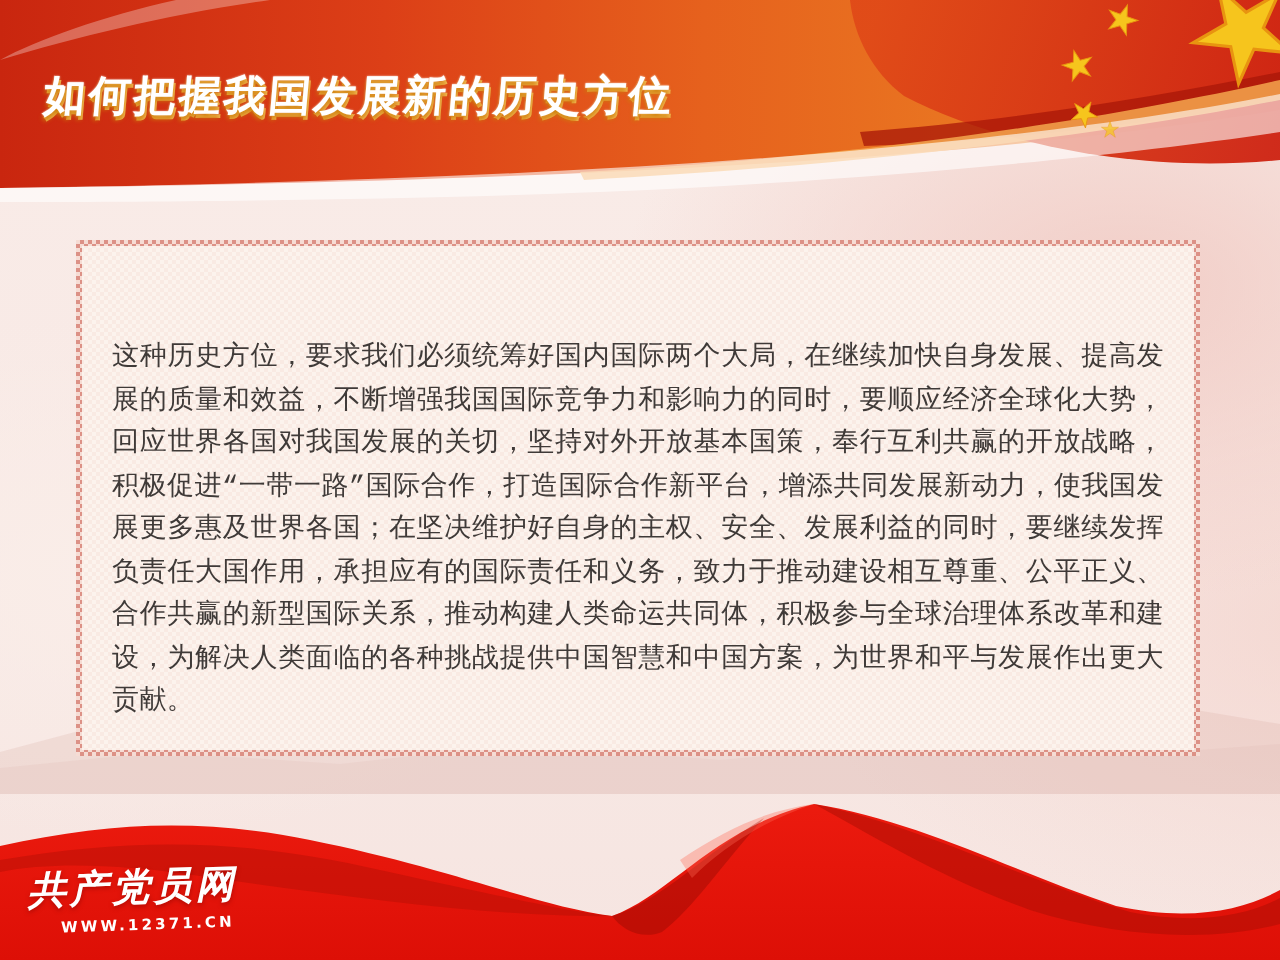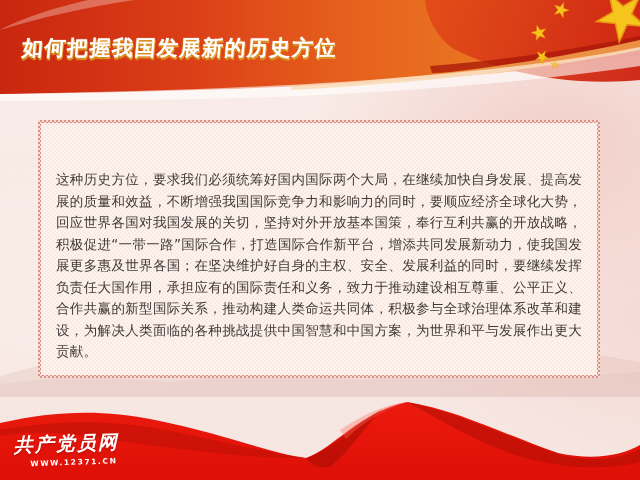--- a/index.html
+++ b/index.html
@@ -25,20 +25,21 @@
   .content-box{
     position:absolute;left:38px;top:120px;width:562px;height:258px;z-index:3;
     background:repeating-conic-gradient(#dc9186 0% 25%, #f6dcd4 0% 50%);
     background-size:4px 4px;
     padding:3px;box-sizing:border-box;
   }
   .content-inner{
     width:100%;height:100%;box-sizing:border-box;
     background:rgba(253,246,240,.88);
     padding:46px 15px 0 15px;
+    font-family:Liberation Mono, monospace;
   }
   .content-inner p{
     margin:0;font-size:13.5px;line-height:21.5px;color:#3f3a38;
     text-align:justify;text-justify:inter-ideograph;
     letter-spacing:.2px;
   }
   .ribbon-wrap{bottom:0;top:auto;position:absolute;z-index:6;}
   .site-logo{
     position:absolute;left:14px;top:431px;z-index:8;color:#fff;
     transform:rotate(-2deg);

